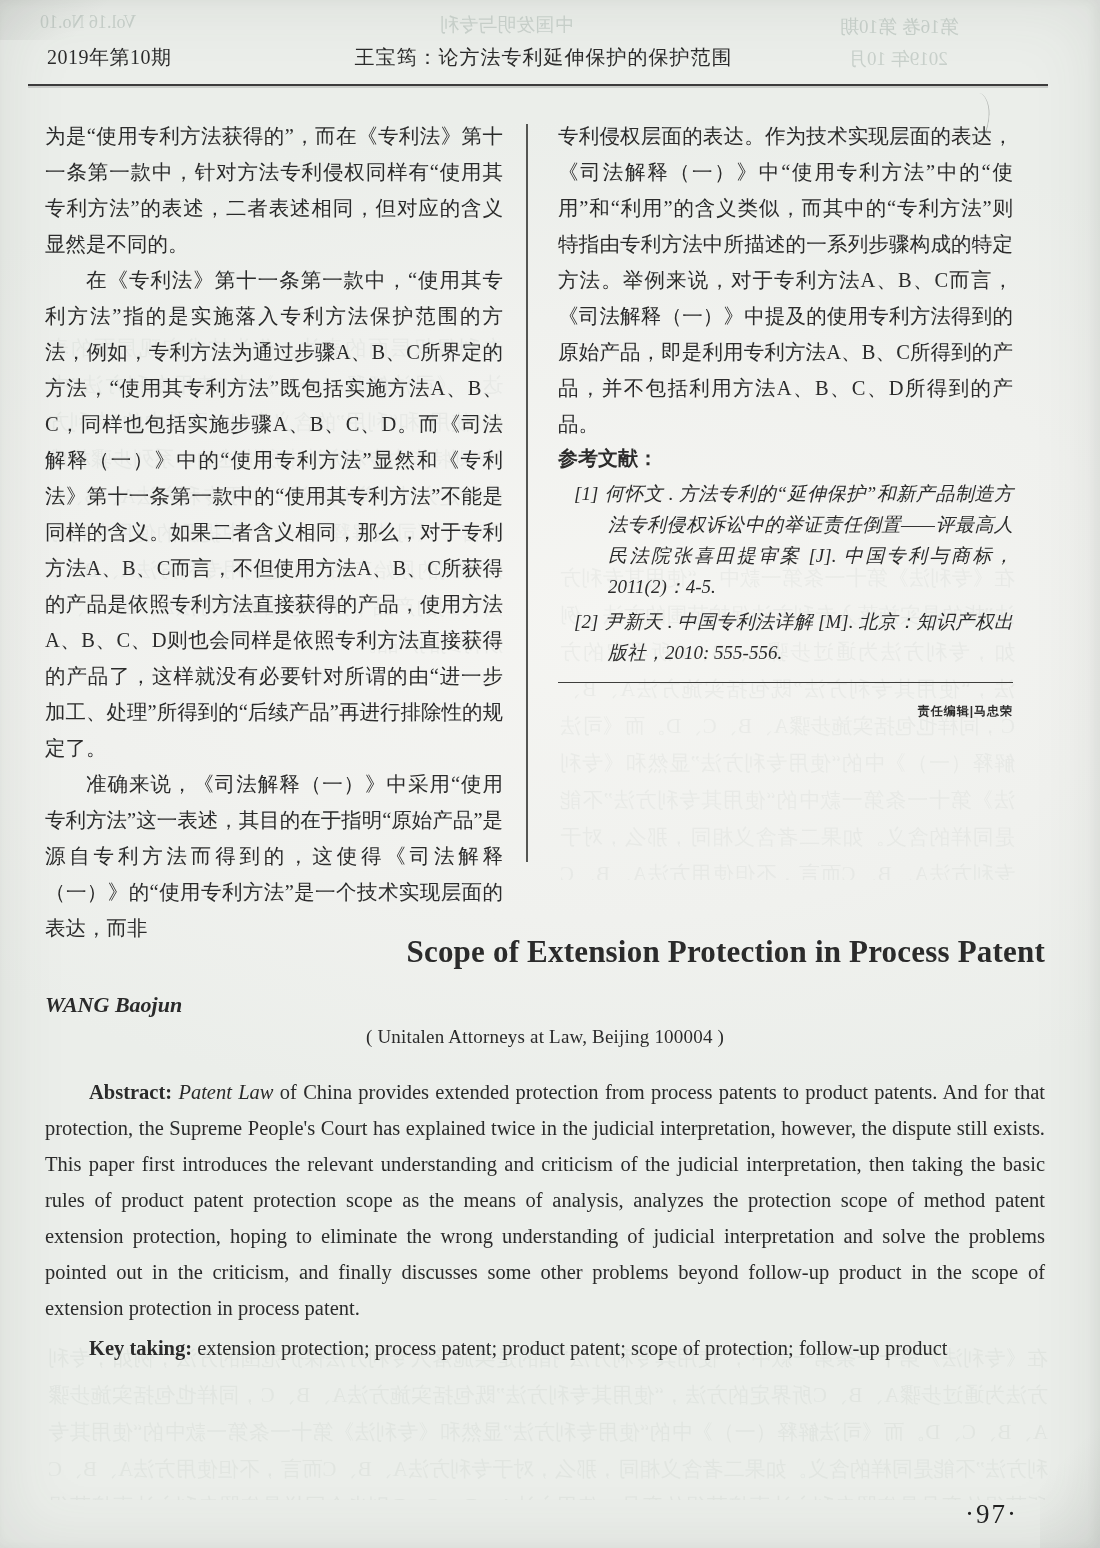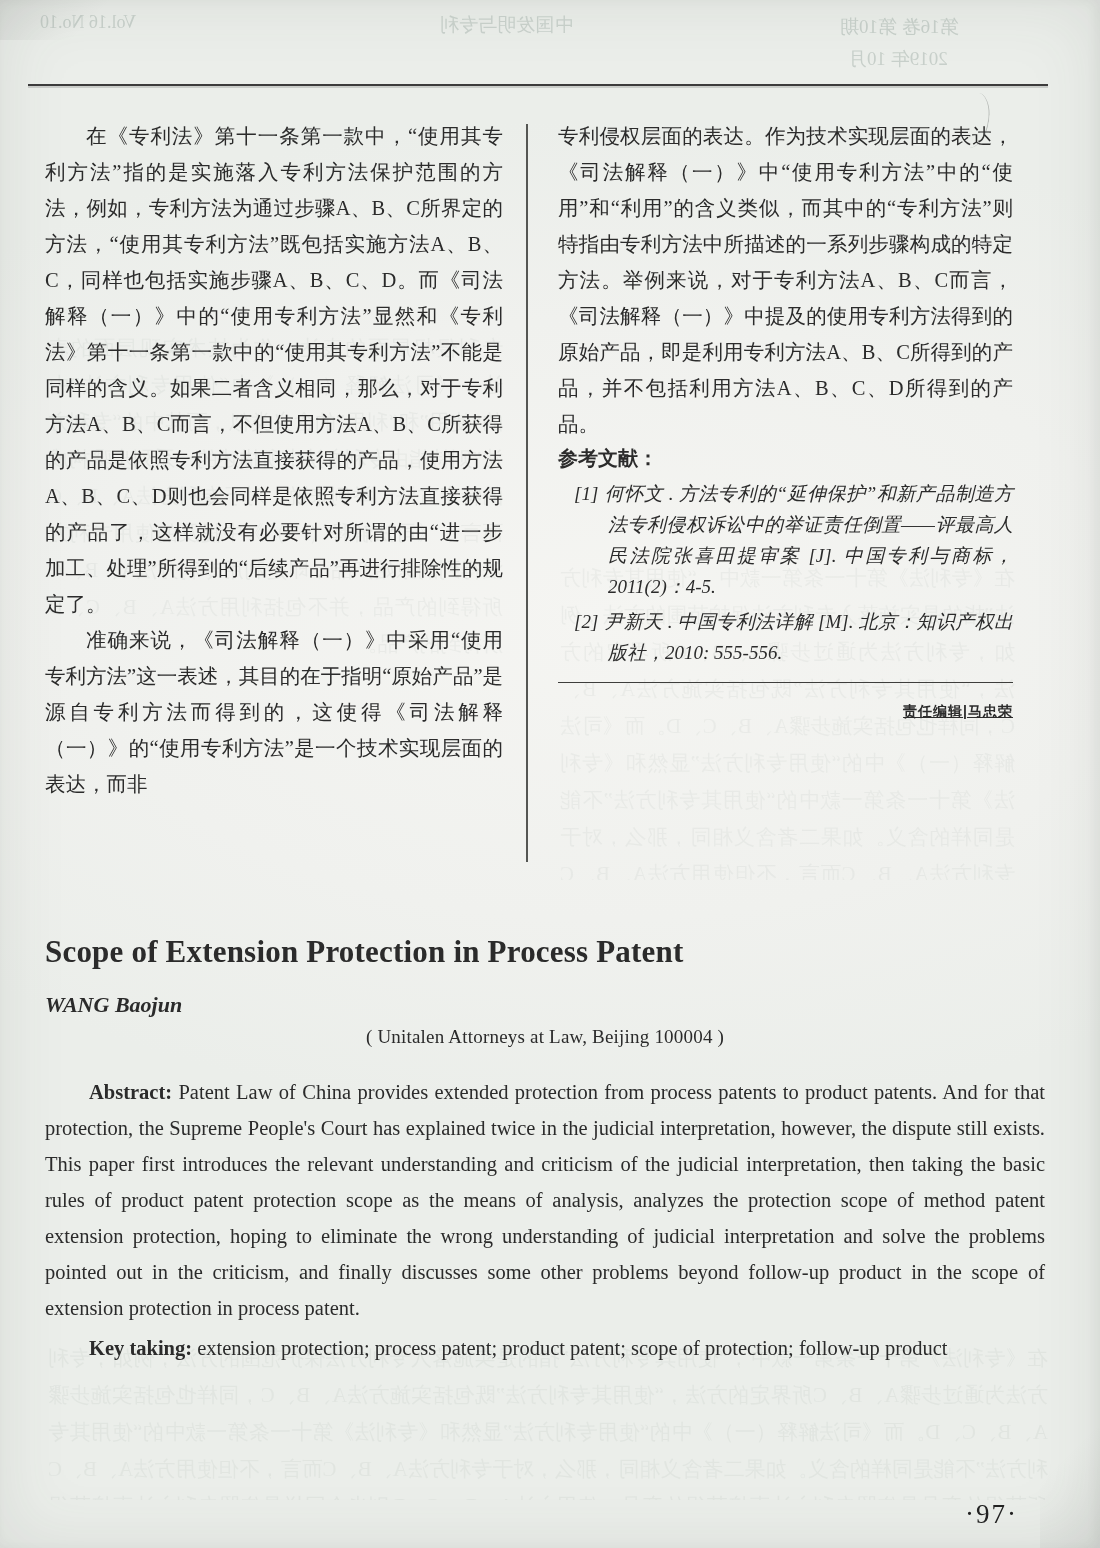--- a/index.html
+++ b/index.html
@@ -47,30 +47,30 @@
     display:inline-block;width:15px;height:15px;border:1.2px solid #5a5a58;border-radius:50%;
     position:relative;vertical-align:-2px;margin-left:5px;
   }
   .end-mark::before{content:"";position:absolute;left:6px;top:-6px;width:1.2px;height:6px;background:#5a5a58;}
   .end-mark::after{content:"";position:absolute;left:2px;right:2px;top:6px;height:3px;background:rgba(90,90,88,0.55);}
   
   .ref-heading{font-family:Liberation Mono, monospace;font-weight:bold;font-size:20px;margin:16px 0 10px 0;}
   .ref-entry{font-style:italic;font-size:19px;line-height:31px;padding-left:34px;text-indent:-34px;text-align:justify;margin:0 0 4px 16px;}
   .ref-label{font-style:italic;margin-right:6px;}
   .editor-rule{border-top:1.6px solid #3e3e3c;margin-top:14px;}
-  .editor-note{font-family:"Liberation Sans","DejaVu Sans",sans-serif;font-weight:bold;text-align:right;font-size:14px;margin-top:10px;letter-spacing:1px;text-decoration:underline;}
+  .editor-note{font-family:"Liberation Sans","DejaVu Sans",sans-serif;font-weight:bold;text-align:right;font-size:12px;margin-top:10px;letter-spacing:1px;}
   
   .english{position:absolute;left:45px;top:920px;width:1000px;}
-  .en-title{text-align:left;font-size:31px;font-weight:bold;margin:14px 0 0 0;letter-spacing:0.2px;}
+  .en-title{text-align:right;font-size:31px;font-weight:bold;margin:14px 0 0 0;letter-spacing:0.2px;}
   .en-author{text-align:left;font-size:22px;font-weight:bold;font-style:italic;margin-top:22px;}
   .en-affil{text-align:center;font-size:19px;margin-top:8px;letter-spacing:0.2px;}
   .en-abstract{font-size:20.5px;line-height:36px;text-align:justify;margin:26px 0 0 0;text-indent:44px;}
   .en-keywords{font-size:20.5px;line-height:36px;text-align:justify;margin:4px 0 0 0;text-indent:44px;}
   .b{font-weight:bold;}
-  .i{}
+  .i{font-style:italic;}
   
   .page-number{position:absolute;right:82px;bottom:18px;font-size:27px;letter-spacing:2px;color:#222;}
   .crease{
     position:absolute;left:952px;top:92px;width:36px;height:56px;
     border-right:1.4px solid rgba(90,95,92,0.35);border-radius:0 50% 60% 0 / 0 60% 70% 0;
     transform:rotate(8deg);pointer-events:none;
   }
   .corner-shade-tl{position:absolute;left:0;top:0;width:120px;height:40px;
     background:linear-gradient(135deg, rgba(90,95,90,0.12), rgba(90,95,90,0) 70%);pointer-events:none;}
   .corner-shade-br{position:absolute;right:0;bottom:0;width:60px;height:120px;
@@ -82,24 +82,29 @@
 <div class="page">
 
   <div class="bleed bleed-tl">Vol.16 No.10</div>
   <div class="bleed bleed-tc">中国发明与专利</div>
   <div class="bleed bleed-tr1">第16卷  第10期</div>
   <div class="bleed bleed-tr2">2019年    10月</div>
   <div class="bleed-block" style="left:48px;top:330px;width:455px;height:540px;">专利侵权层面的表达。作为技术实现层面的表达，《司法解释（一）》中“使用专利方法”中的“使用”和“利用”的含义类似，而其中的“专利方法”则特指由专利方法中所描述的一系列步骤构成的特定方法。举例来说，对于专利方法A、B、C而言，《司法解释（一）》中提及的使用专利方法得到的原始产品，即是利用专利方法A、B、C所得到的产品，并不包括利用方法A、B、C、D所得到的产品。</div>
   <div class="bleed-block" style="left:560px;top:560px;width:455px;height:320px;">在《专利法》第十一条第一款中，“使用其专利方法”指的是实施落入专利方法保护范围的方法，例如，专利方法为通过步骤A、B、C所界定的方法，“使用其专利方法”既包括实施方法A、B、C，同样也包括实施步骤A、B、C、D。而《司法解释（一）》中的“使用专利方法”显然和《专利法》第十一条第一款中的“使用其专利方法”不能是同样的含义。如果二者含义相同，那么，对于专利方法A、B、C而言，不但使用方法A、B、C所获得的产品是依照专利方法直接获得的产品，使用方法A、B、C、D则也会同样是依照专利方法直接获得的产品了，这样就没有必要针对所谓的由“进一步加工、处理”所得到的“后续产品”再进行排除性的规定了。</div>
   <div class="bleed-block" style="left:48px;top:1340px;width:1000px;height:160px;opacity:0.08;">在《专利法》第十一条第一款中，“使用其专利方法”指的是实施落入专利方法保护范围的方法，例如，专利方法为通过步骤A、B、C所界定的方法，“使用其专利方法”既包括实施方法A、B、C，同样也包括实施步骤A、B、C、D。而《司法解释（一）》中的“使用专利方法”显然和《专利法》第十一条第一款中的“使用其专利方法”不能是同样的含义。如果二者含义相同，那么，对于专利方法A、B、C而言，不但使用方法A、B、C所获得的产品是依照专利方法直接获得的产品，使用方法A、B、C、D则也会同样是依照专利方法直接获得的产品了，这样就没有必要针对所谓的由“进一步加工、处理”所得到的“后续产品”再进行排除性的规定了。</div>
 
+  <div class="header">
+    <span class="header-issue">2019年第10期</span>
+    <span class="header-title">王宝筠：论方法专利延伸保护的保护范围</span>
+  </div>
   <div class="header-rule"></div>
 
   <div class="columns">
     <section class="col col-left">
+      <p>为是“使用专利方法获得的”，而在《专利法》第十一条第一款中，针对方法专利侵权同样有“使用其专利方法”的表述，二者表述相同，但对应的含义显然是不同的。</p>
       <p class="ind">在《专利法》第十一条第一款中，“使用其专利方法”指的是实施落入专利方法保护范围的方法，例如，专利方法为通过步骤A、B、C所界定的方法，“使用其专利方法”既包括实施方法A、B、C，同样也包括实施步骤A、B、C、D。而《司法解释（一）》中的“使用专利方法”显然和《专利法》第十一条第一款中的“使用其专利方法”不能是同样的含义。如果二者含义相同，那么，对于专利方法A、B、C而言，不但使用方法A、B、C所获得的产品是依照专利方法直接获得的产品，使用方法A、B、C、D则也会同样是依照专利方法直接获得的产品了，这样就没有必要针对所谓的由“进一步加工、处理”所得到的“后续产品”再进行排除性的规定了。</p>
       <p class="ind">准确来说，《司法解释（一）》中采用“使用专利方法”这一表述，其目的在于指明“原始产品”是源自专利方法而得到的，这使得《司法解释（一）》的“使用专利方法”是一个技术实现层面的表达，而非</p>
     </section>
 
     <div class="col-divider"></div>
 
     <section class="col col-right">
       <p>专利侵权层面的表达。作为技术实现层面的表达，《司法解释（一）》中“使用专利方法”中的“使用”和“利用”的含义类似，而其中的“专利方法”则特指由专利方法中所描述的一系列步骤构成的特定方法。举例来说，对于专利方法A、B、C而言，《司法解释（一）》中提及的使用专利方法得到的原始产品，即是利用专利方法A、B、C所得到的产品，并不包括利用方法A、B、C、D所得到的产品。</p>
 
       <p class="ref-heading">参考文献：</p>

